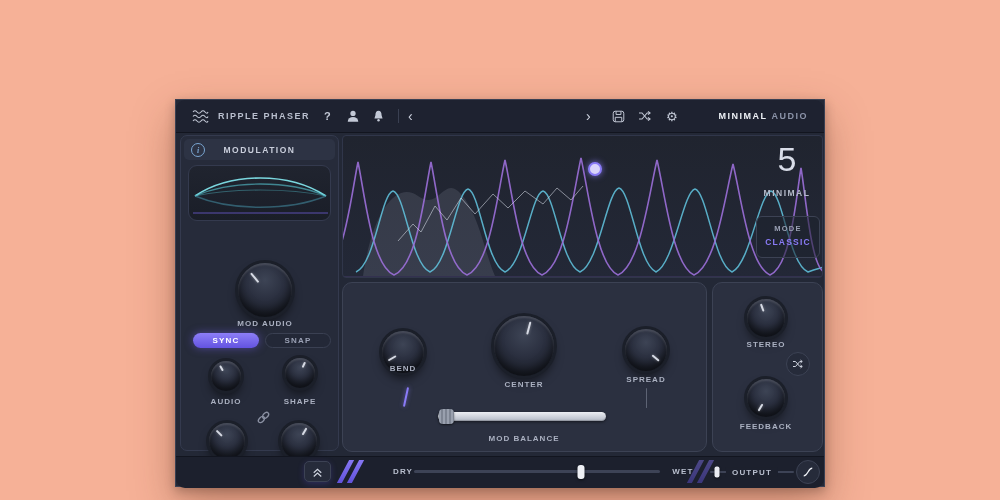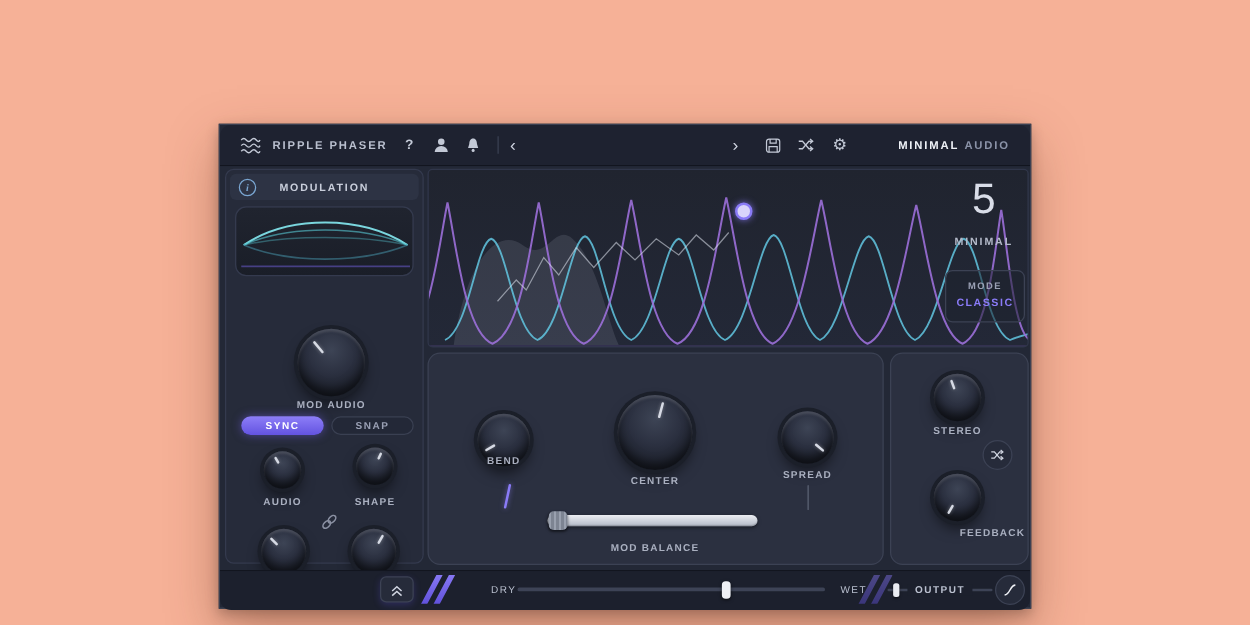--- a/index.html
+++ b/index.html
@@ -97,21 +97,21 @@
   .main-handle{position:absolute;left:68%;top:50%;transform:translate(-50%,-50%);width:7px;height:14px;border-radius:3px;
        background:#eef0f5;box-shadow:0 1px 3px rgba(0,0,0,.6);cursor:grab;}
   .sq-btn{position:absolute;left:128px;top:361px;width:27px;height:21px;border-radius:5px;background:#262b3a;
        border:1px solid #3c4254;display:flex;align-items:center;justify-content:center;cursor:pointer;
        box-shadow:0 2px 6px rgba(100,85,230,.25);box-sizing:border-box;}
   .slash{position:absolute;top:360px;width:28px;height:23px;overflow:hidden;}
   .slash::before,.slash::after{content:"";position:absolute;top:-4px;bottom:-4px;width:5px;
        background:linear-gradient(180deg,#8d7ef8,#5b4bd6);transform:skewX(-28deg);border-radius:1px;}
   .slash::before{left:7px}.slash::after{left:17px}
   .slash.dim{opacity:.45;}
-  .ftr-lbl{position:absolute;transform:translateX(-50%);font-size:8px;font-weight:normal;letter-spacing:1.2px;color:#b9bfce;padding-left:16px;}
+  .ftr-lbl{position:absolute;transform:translateX(-50%);font-size:8px;font-weight:bold;letter-spacing:1.2px;color:#b9bfce;padding-left:16px;}
 </style>
 </head>
 <body>
 
 <div class="plugin">
 
   <div class="hdr">
     <div class="hdr-item" style="left:16px">
       <svg width="17" height="15" viewBox="0 0 17 15" fill="none" stroke="#c3c9d6" stroke-width="1.1">
         <path d="M1,3 q2,-2.4 4,0 t4,0 t4,0 t3,0"></path>
@@ -260,21 +260,21 @@
     <svg width="12" height="10" viewBox="0 0 16 14" fill="none" stroke="#cfd4e0" stroke-width="1.4">
       <path d="M1,3.5 h3.5 l6,7 h3"></path>
         <path d="M1,10.5 h3.5 l6,-7 h3"></path>
       <path d="M11.5,1.5 l2.5,2 l-2.5,2"></path>
         <path d="M11.5,8.5 l2.5,2 l-2.5,2"></path>
     </svg>
   </div>
   <div class="knob" style="left:590px;top:298px;width:38px;height:38px;--a:-150deg">
       <i></i>
     </div>
-  <div class="lbl" style="left:618px;top:322px">FEEDBACK</div>
+  <div class="lbl" style="left:590px;top:322px">FEEDBACK</div>
 
   <div class="footer"></div>
 
 
   <div class="sq-btn">
     <svg width="13" height="12" viewBox="0 0 16 16" fill="none" stroke="#cfd4e0" stroke-width="1.6">
       <path d="M3,9 l5,-4.5 l5,4.5"></path>
         <path d="M3,14 l5,-4.5 l5,4.5"></path>
     </svg>
   </div>

